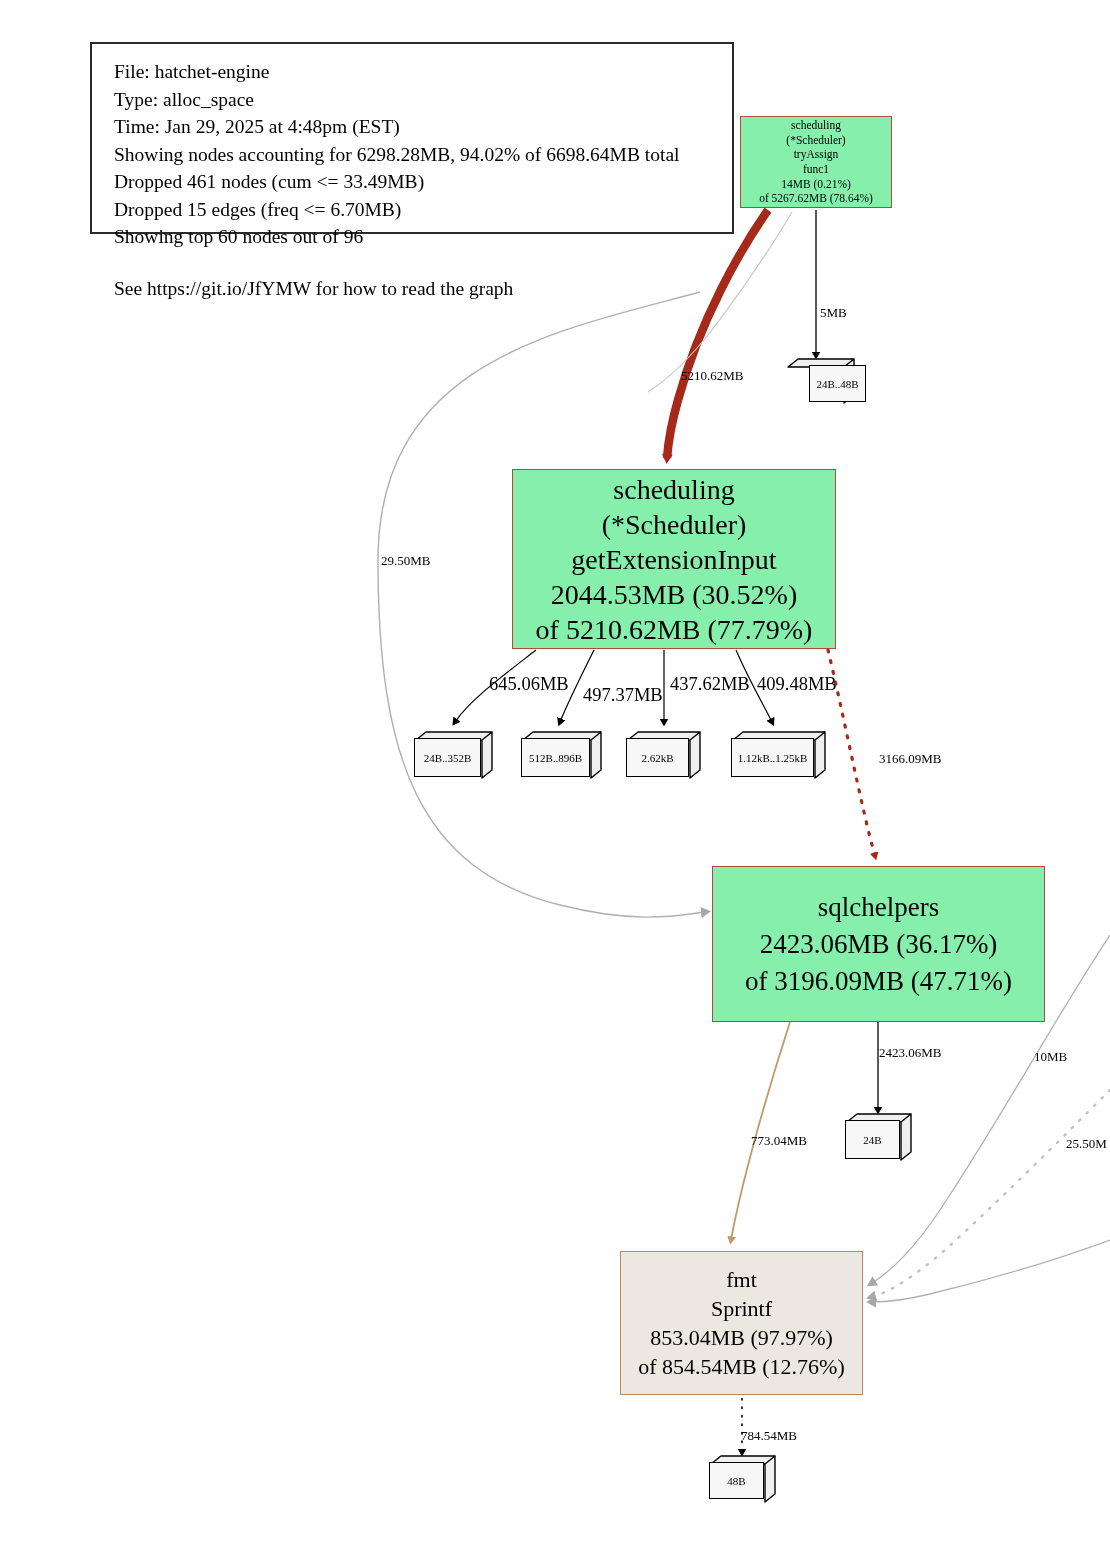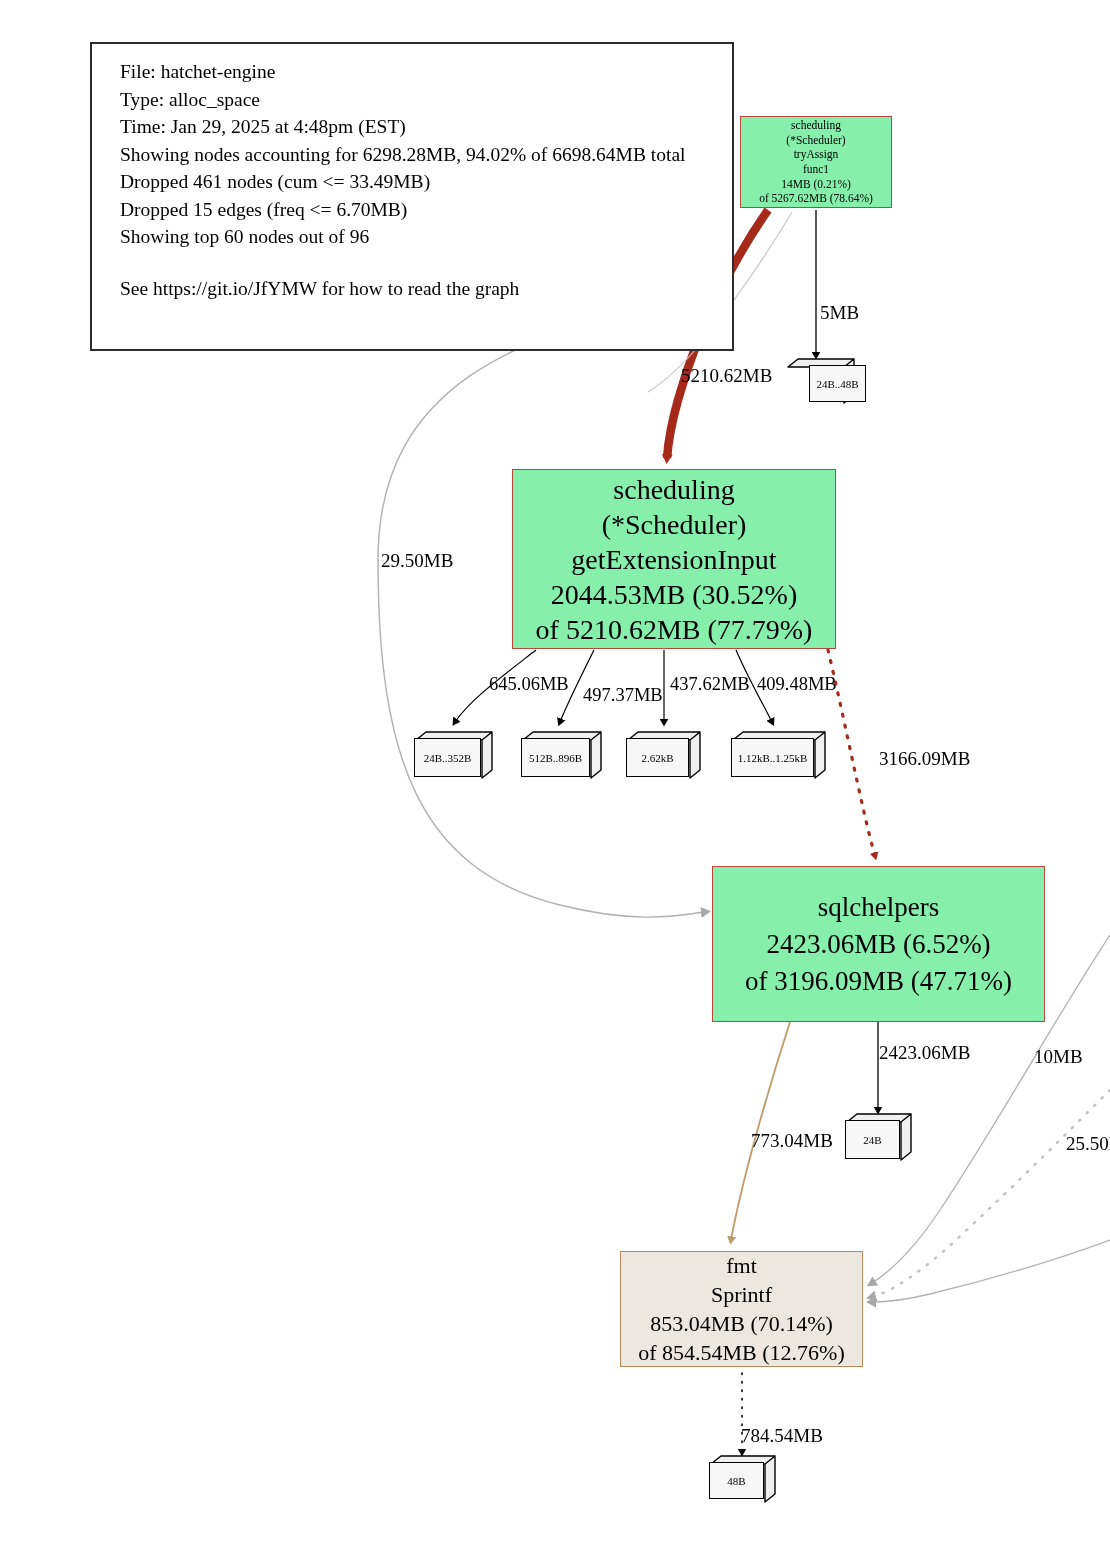--- a/index.html
+++ b/index.html
@@ -2,23 +2,23 @@
 <html><head>
 <meta charset="utf-8">
 <style>
   html,body{margin:0;padding:0;background:#ffffff;}
   body{width:1110px;height:1550px;position:relative;overflow:hidden;
        font-family:"Liberation Serif","DejaVu Serif",serif;color:#000;}
   #canvas{position:absolute;left:0;top:0;width:1110px;height:1550px;}
 
   
   .legend{
-    position:absolute;left:90px;top:42px;width:644px;height:309px;
+    position:absolute;left:90px;top:42px;width:644px;height:192px;
     background:#ffffff;border:2px solid #2b2b2b;
-    box-sizing:border-box;padding:14px 0 0 28px;
+    box-sizing:border-box;padding:14px 0 0 22px;
   }
   .legend-line{font-size:19.5px;line-height:27.5px;white-space:pre;}
   .legend-gap{height:24px;}
 
   
   .node{position:absolute;box-sizing:border-box;text-align:center;
         display:flex;flex-direction:column;justify-content:center;}
   .node .ln{white-space:nowrap;}
 
   .node-pink{background:#86efac;border:1.5px solid #b5483c;}
@@ -30,33 +30,33 @@
 
   
   #n-getext{left:512px;top:469px;width:324px;height:180px;}
   #n-getext .ln{font-size:28px;line-height:35px;}
 
   
   #n-sqlc{left:712px;top:866px;width:333px;height:156px;}
   #n-sqlc .ln{font-size:27px;line-height:37px;}
 
   
-  #n-fmt{left:620px;top:1251px;width:243px;height:116px;}
+  #n-fmt{left:620px;top:1251px;width:243px;height:144px;}
   #n-fmt .ln{font-size:22px;line-height:29px;}
 
   
   .leaf{position:absolute;}
   .leaf .face{position:absolute;left:0;top:8px;background:#f7f7f7;
               border:1.4px solid #000;box-sizing:border-box;
               display:flex;align-items:center;justify-content:center;}
   .leaf .lbl{font-size:11px;white-space:nowrap;}
   .leaf svg{position:absolute;left:0;top:0;overflow:visible;}
 
   
-  .elabel{position:absolute;font-size:19px;white-space:nowrap;line-height:19px;}
+  .elabel{position:absolute;font-size:13px;white-space:nowrap;line-height:19px;}
   .elabel.small{font-size:18.5px;}
 </style>
 </head>
 <body>
 
 <svg id="canvas" viewBox="0 0 1110 1550" xmlns="http://www.w3.org/2000/svg">
   <defs>
     <marker id="ahRedBig" markerWidth="11" markerHeight="11" refX="4" refY="5.5" orient="auto" markerUnits="userSpaceOnUse">
       <path d="M0,0 L10,5.5 L0,11 z" fill="#a52a19"></path>
     </marker>
@@ -124,28 +124,28 @@
 <div class="node node-pink" id="n-getext">
   <div class="ln">scheduling</div>
   <div class="ln">(*Scheduler)</div>
   <div class="ln">getExtensionInput</div>
   <div class="ln">2044.53MB (30.52%)</div>
   <div class="ln">of 5210.62MB (77.79%)</div>
 </div>
 
 <div class="node node-pink" id="n-sqlc">
   <div class="ln">sqlchelpers</div>
-  <div class="ln">2423.06MB (6.52%)</div>
+  <div class="ln">2423.06MB (36.17%)</div>
   <div class="ln">of 3196.09MB (47.71%)</div>
 </div>
 
 <div class="node node-tan" id="n-fmt">
   <div class="ln">fmt</div>
   <div class="ln">Sprintf</div>
-  <div class="ln">853.04MB (70.14%)</div>
+  <div class="ln">853.04MB (97.97%)</div>
   <div class="ln">of 854.54MB (12.76%)</div>
 </div>
 
 <div class="leaf" style="left:786px;top:357px;width:70px;height:48px;">
   <svg width="70" height="48">
       <path d="M2,10 L12,2 L68,2 L58,10 z M58,10 L68,2 L68,38 L58,46 z" fill="#f0f0f0" stroke="#000" stroke-width="1.4" stroke-linejoin="round"></path>
     </svg>
   <div class="face" style="width:57px;height:37px;margin-left:23px;">
     <span class="lbl">24B..48B</span>
   </div>

